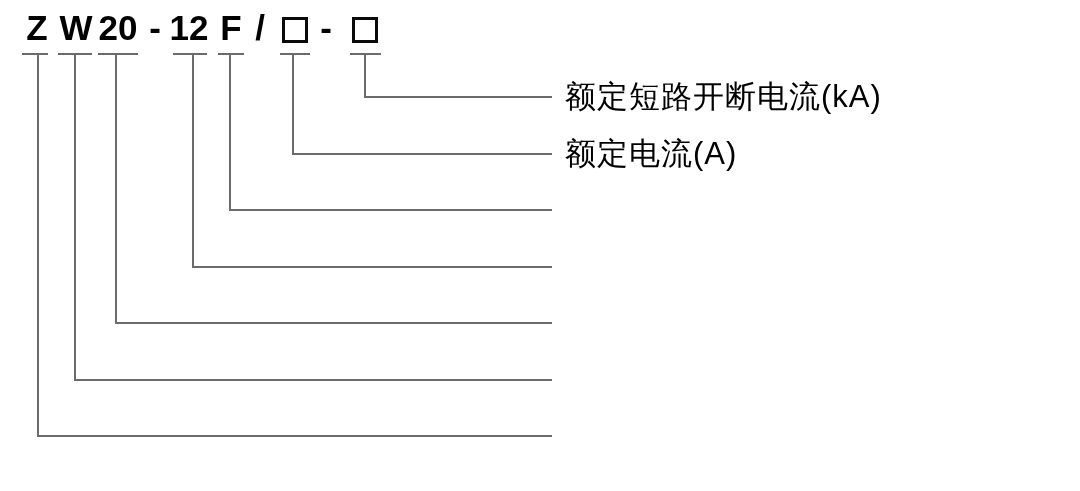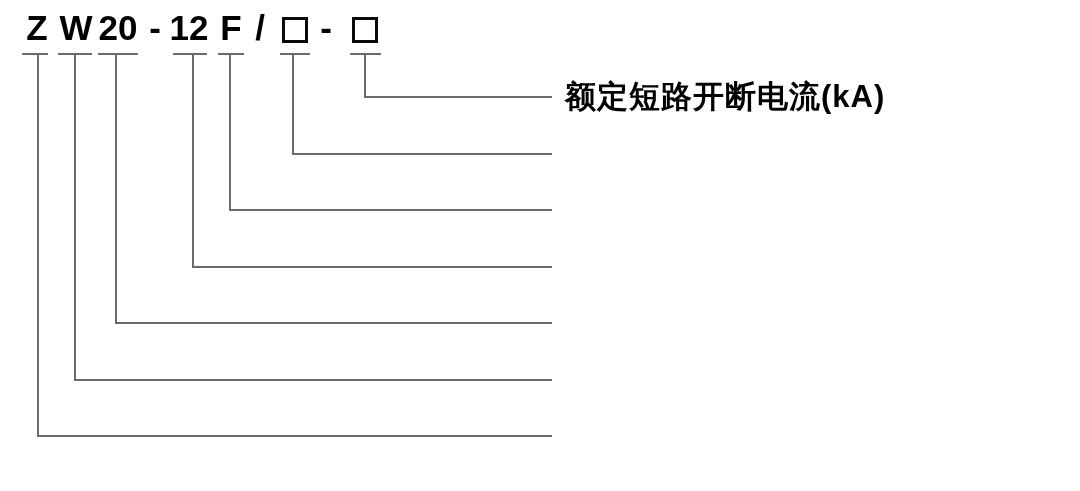--- a/index.html
+++ b/index.html
@@ -43,21 +43,21 @@
   }
   .hline {
     position: absolute;
     height: 2px;
     background: var(--line-color, #6b6b6b);
   }
   .lbl {
     position: absolute;
     left: 565px;
     font-size: 31px;
-    font-weight: 700;
+    font-weight: 400;
     color: #000000;
     line-height: 36px;
     letter-spacing: 1px;
     white-space: nowrap;
   }
 </style>
 </head>
 <body>
 
 <div class="stage" style="--line-color: #6b6b6b;">
@@ -98,14 +98,15 @@
   <div class="vline" style="left:115px;height:271px"></div>
   <div class="hline" style="left:115px;top:322px;width:437px"></div>
 
   <div class="vline" style="left:74px;height:328px"></div>
   <div class="hline" style="left:74px;top:379px;width:478px"></div>
 
   <div class="vline" style="left:37px;height:384px"></div>
   <div class="hline" style="left:37px;top:435px;width:515px"></div>
 
   <div class="lbl" style="top:79px">额定短路开断电流(kA)</div>
+  <div class="lbl" style="top:136px">额定电流(A)</div>
 
 </div>
 
 </body></html>

